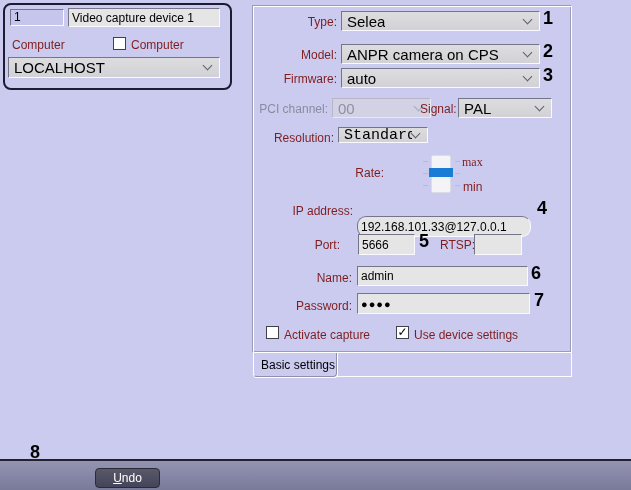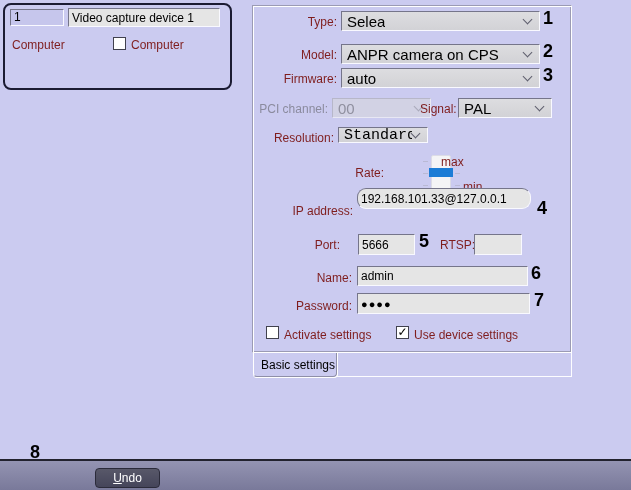--- a/index.html
+++ b/index.html
@@ -52,20 +52,24 @@
 <body>
 
 <div class="screen">
 
   <div class="group"></div>
   <div class="tbox sunken" style="left:10px;top:9px;width:54px;height:17px;background:#c6c6ec;line-height:15px;">1</div>
   <input class="tbox sunken" style="left: 68px; top: 8px; width: 152px; height: 19px;" value="Video capture device 1">
   <div class="lbl" style="left:12px;top:38px;">Computer</div>
   <div class="checkbox" style="left:113px;top:37px;"></div>
   <div class="lbl" style="left:131px;top:38px;">Computer</div>
+  <div class="combo sunken" style="left:8px;top:57px;width:212px;height:21px;">
+    <span class="val">LOCALHOST</span>
+    <span class="chev"></span>
+  </div>
 
   <div class="panel etched"></div>
   <div class="tab">Basic settings</div>
   <div class="vline"></div>
   <div class="hline"></div>
 
   <div class="lbl rlbl" style="left:258px;top:15px;width:79px;">Type:</div>
   <div class="combo sunken" style="left:341px;top:11px;width:199px;height:20px;">
     <span class="val">Selea</span>
     <span class="chev"></span>
@@ -105,43 +109,43 @@
 
   <div class="lbl rlbl" style="left:300px;top:166px;width:84px;">Rate:</div>
   <div class="tick" style="left:423px;top:161px;"></div>
   <div class="tick" style="left:423px;top:173px;"></div>
   <div class="tick" style="left:423px;top:185px;"></div>
   <div class="tick" style="left:455px;top:161px;"></div>
   <div class="tick" style="left:455px;top:173px;"></div>
   <div class="tick" style="left:455px;top:185px;"></div>
   <div class="slider-track"></div>
   <div class="slider-handle"></div>
-  <div class="lbl" style="left:441px;top:155px;">max</div>
+  <div class="lbl" style="left:462px;top:155px;font-family:Liberation Serif, serif;">max</div>
   <div class="lbl" style="left:463px;top:180px;">min</div>
 
   <div class="lbl rlbl" style="left:258px;top:204px;width:95px;">IP address:</div>
-  <input class="tbox sunken" style="left: 357px; top: 188px; width: 174px; height: 21px; border-radius: 9px;" value="192.168.101.33@127.0.0.1">
+  <input class="tbox sunken" style="left: 357px; top: 216px; width: 174px; height: 21px; border-radius: 9px;" value="192.168.101.33@127.0.0.1">
   <div class="num" style="left:537px;top:199px;">4</div>
 
   <div class="lbl rlbl" style="left:258px;top:238px;width:82px;">Port:</div>
   <input class="tbox sunken" style="left: 358px; top: 234px; width: 57px; height: 21px;" value="5666">
   <div class="num" style="left:419px;top:232px;">5</div>
   <div class="lbl" style="left:440px;top:238px;">RTSP:</div>
   <input class="tbox sunken" style="left: 474px; top: 234px; width: 48px; height: 21px;" value="">
 
   <div class="lbl rlbl" style="left:258px;top:271px;width:94px;">Name:</div>
   <input class="tbox sunken" style="left: 357px; top: 266px; width: 171px; height: 20px;" value="admin">
   <div class="num" style="left:531px;top:264px;">6</div>
 
   <div class="lbl rlbl" style="left:258px;top:299px;width:94px;">Password:</div>
   <input class="tbox sunken" style="left: 357px; top: 293px; width: 173px; height: 21px; font-size: 11px; letter-spacing: 1px;" value="●●●●">
   <div class="num" style="left:534px;top:291px;">7</div>
 
   <div class="checkbox" style="left:266px;top:326px;"></div>
-  <div class="lbl" style="left:284px;top:328px;">Activate settings</div>
+  <div class="lbl" style="left:284px;top:328px;">Activate capture</div>
   <div class="checkbox" style="left:396px;top:326px;">
     <span>✓</span>
   </div>
   <div class="lbl" style="left:414px;top:328px;">Use device settings</div>
 
   <div class="num" style="left:30px;top:443px;">8</div>
   <div class="footer-line"></div>
   <div class="footer-bar"></div>
   <button class="btn" style="left:95px;width:65px;">
     <span class="u">U</span>

